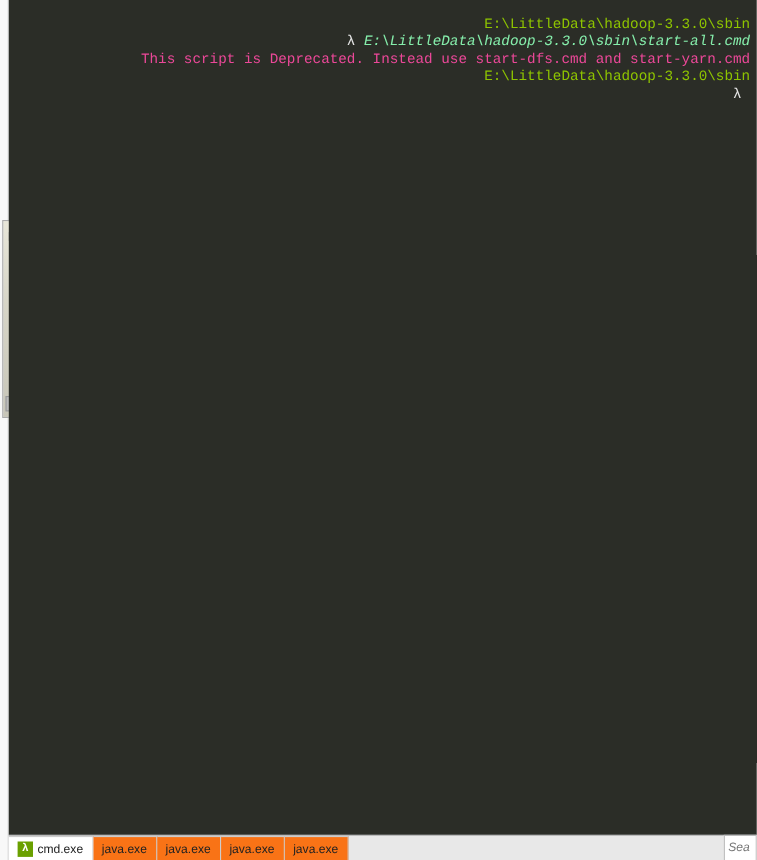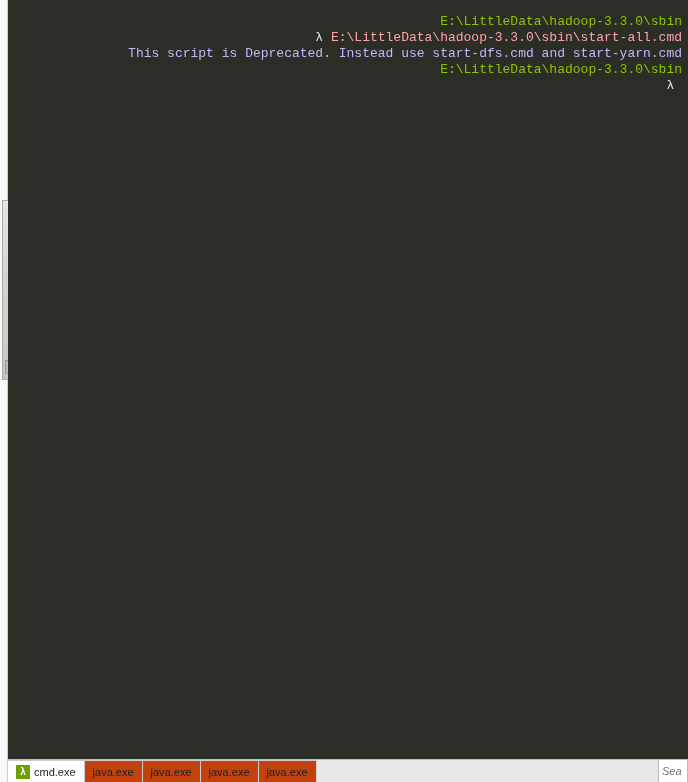--- a/index.html
+++ b/index.html
@@ -61,24 +61,25 @@
       overflow-y: auto;
       text-align: right;
     }
     .terminal .prompt-path {
       color: #8ec400;
     }
     .terminal .prompt-lambda {
       color: #e6e6e6;
     }
     .terminal .cmd-text {
-      color: #fca5a5;
+      color: #86efac;
+      font-style: italic;
     }
     .terminal .output {
-      color: #c4b5fd;
+      color: #ec4899;
     }
     .terminal .line {
       white-space: pre;
     }
     .tabbar {
       position: absolute;
       left: 8px;
       right: 0;
       bottom: 0;
       height: 23px;
@@ -89,21 +90,21 @@
     }
     .tab {
       display: flex;
       align-items: center;
       padding: 0 8px;
       border-right: 1px solid #ccc;
       border-top: 1px solid #ccc;
       font-family: "Segoe UI", Tahoma, sans-serif;
       font-size: 11px;
       color: #222;
-      background: #c2410c;
+      background: #f97316;
       cursor: pointer;
       height: 100%;
     }
     .tab.active {
       background: #ffffff;
     }
     .tab-icon {
       width: 14px;
       height: 14px;
       margin-right: 4px;

